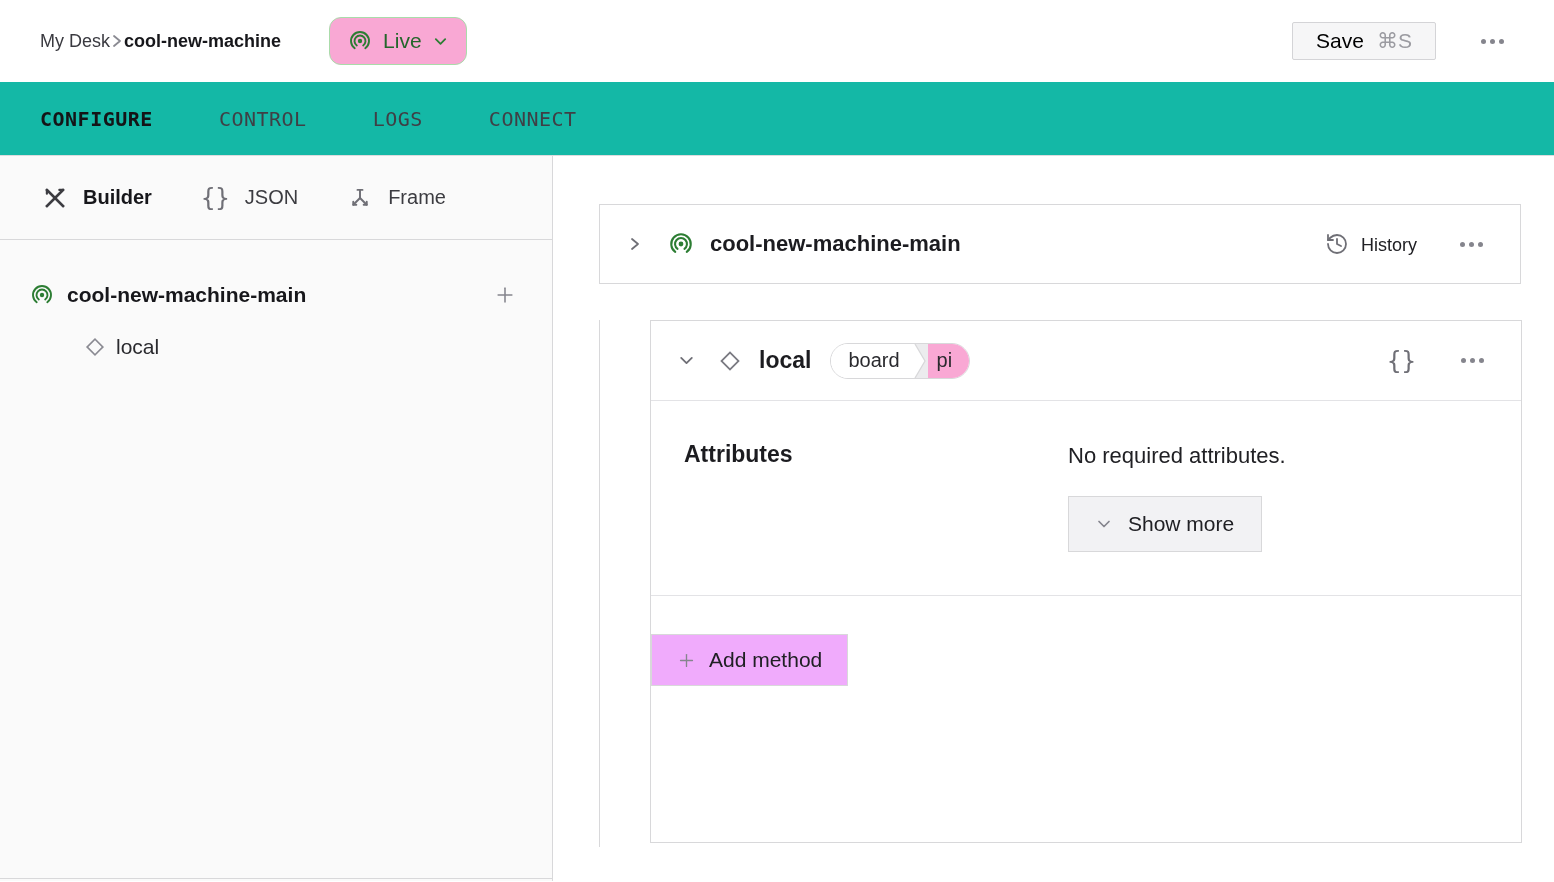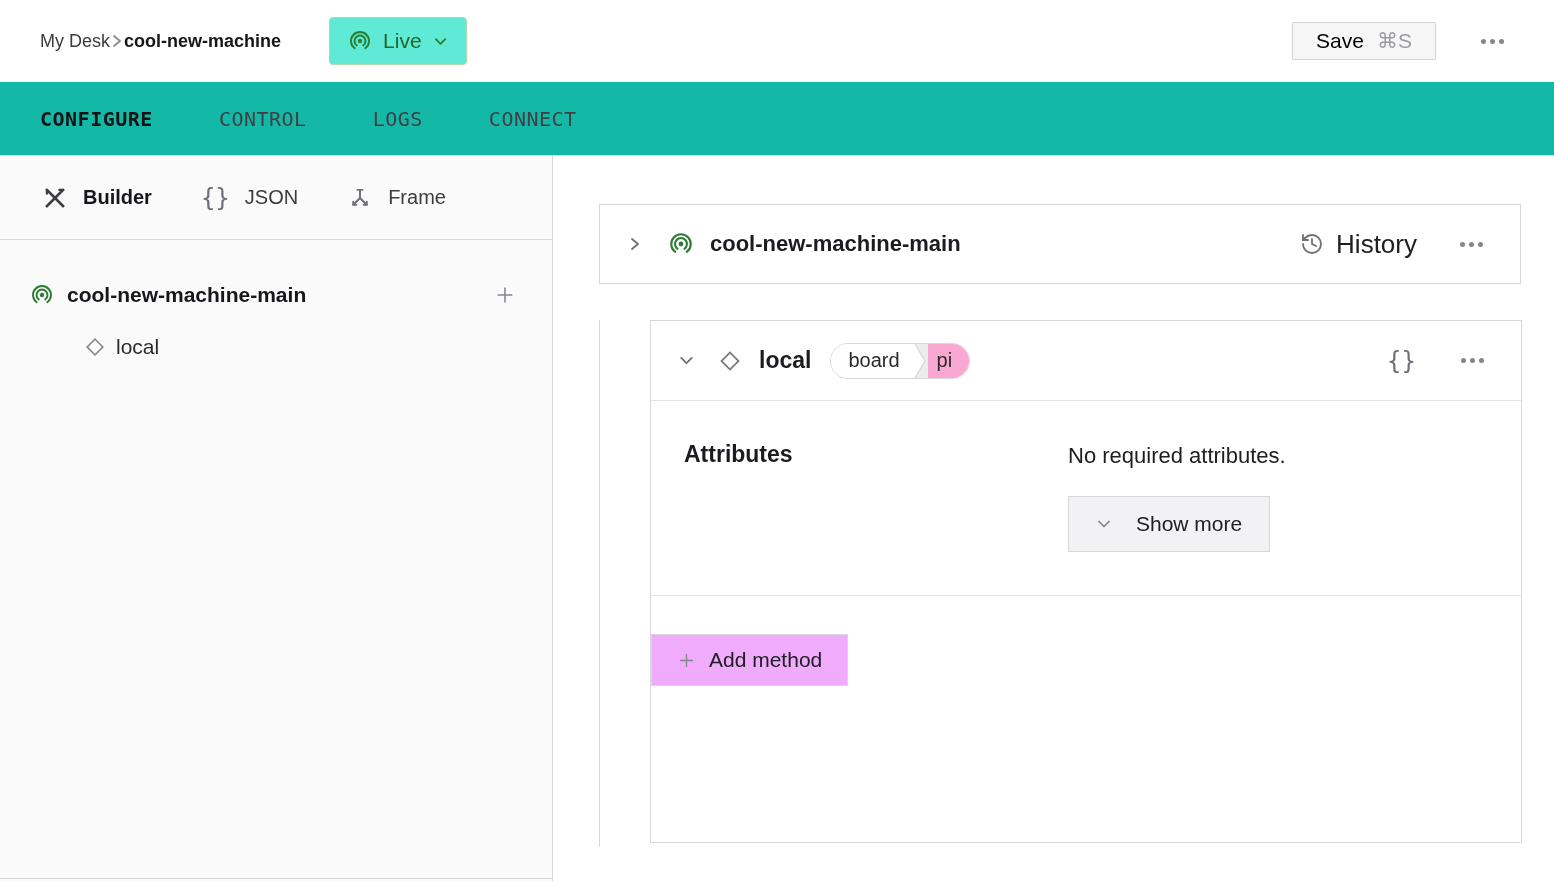--- a/index.html
+++ b/index.html
@@ -5,21 +5,21 @@
   * { margin:0; padding:0; box-sizing:border-box; }
   html,body { width:1554px; height:882px; background:#fff; overflow:hidden;
     font-family:"Liberation Sans", sans-serif; color:#1c1c20; }
 
   
   .header { height:82px; display:flex; align-items:center; padding:0 40px; background:#fff; }
   .breadcrumb { display:flex; align-items:center; gap:0; font-size:18px; }
   .crumb-parent { color:#3a3a40; }
   .crumb-current { font-weight:bold; color:#17171b; }
   .live-badge { margin-left:48px; height:48px; display:flex; align-items:center; gap:11px;
-    padding:0 18px; background:#5eead4; border:1px solid #a9dcaa; border-radius:4px;
+    padding:0 18px; background:#f9a8d4; border:1px solid #a9dcaa; border-radius:12px;
     color:#24662b; font-size:21px; cursor:pointer; }
   .header-right { margin-left:auto; display:flex; align-items:center; }
   .save-btn { height:38px; display:flex; align-items:center; gap:13px; padding:0 23px;
     background:#f6f6f7; border:1px solid #d4d4d7; border-radius:2px; font-size:21px; cursor:pointer; }
   .save-shortcut { color:#9b9ba1; }
   .ellipsis { display:flex; gap:4px; align-items:center; padding:10px; cursor:pointer; }
   .ellipsis i { width:5px; height:5px; border-radius:50%; background:#85858d; }
   .header .ellipsis { margin-left:35px; }
 
   
@@ -47,21 +47,21 @@
   .sidebar-bottom-divider { position:absolute; left:0; right:0; bottom:2px; height:1px; background:#d8d8da; }
 
   .main { position:relative; flex:1; background:#fff; }
 
   
   .card { position:absolute; background:#fff; border:1px solid #d8d8da; }
   .machine-card { left:46px; top:48px; width:922px; height:80px; display:flex; align-items:center; padding:0 27px; }
   .machine-card .title { margin-left:16px; font-weight:bold; font-size:22px; }
   .machine-card .chev { margin-right:25px; display:flex; cursor:pointer; }
   .machine-card .right { margin-left:auto; display:flex; align-items:center; }
-  .history-btn { display:flex; align-items:center; gap:12px; font-size:26px; color:#202024; cursor:pointer; }
+  .history-btn { display:flex; align-items:flex-end; gap:12px; font-size:18px; color:#202024; cursor:pointer; }
   .machine-card .ellipsis { margin-left:33px; }
 
   .indent-line { position:absolute; left:46px; top:164px; width:1px; height:527px; background:#d8d8da; }
 
   
   .component-card { left:97px; top:164px; width:872px; height:523px; }
   .comp-header { height:80px; display:flex; align-items:center; padding:0 27px; border-bottom:1px solid #e3e3e6; }
   .comp-header .chev { margin-right:22px; display:flex; cursor:pointer; }
   .comp-header .title { margin-left:16px; font-weight:bold; font-size:23px; }
   .comp-header .right { margin-left:auto; display:flex; align-items:center; gap:35px; }
@@ -72,21 +72,21 @@
   .type-pill .seg-model { display:flex; align-items:center; padding:0 17px 0 9px; background:#f9a8d4; }
 
   .section { display:flex; border-bottom:1px solid #e3e3e6; }
   .section:last-child { border-bottom:none; }
   .sec-label { width:417px; padding:40px 0 0 33px; font-weight:bold; font-size:23px; }
   .sec-content { flex:1; }
 
   .sec-attributes { height:195px; }
   .sec-attributes .sec-content { padding-top:42px; }
   .empty-text { font-size:22px; color:#202024; }
-  .show-more-btn { margin-top:27px; height:56px; display:inline-flex; align-items:center; gap:24px;
+  .show-more-btn { margin-top:27px; height:56px; display:inline-flex; align-items:center; gap:16px;
     padding:0 27px; background:#f2f2f4; border:1px solid #d8d8da; font-size:21px; color:#202024; cursor:pointer; }
 
   .sec-depends { height:125px; }
   .sec-depends .sec-label { padding-top:41px; }
   .sec-depends .sec-content { padding-top:37px; }
   .search-select { width:398px; height:53px; display:flex; align-items:center; justify-content:space-between;
     padding:0 17px 0 19px; background:#fff; border:1px solid #d8d8da; cursor:pointer; }
   .search-select .placeholder { font-size:21px; color:#9ba0a8; }
 
   .sec-capture { height:122px; }

